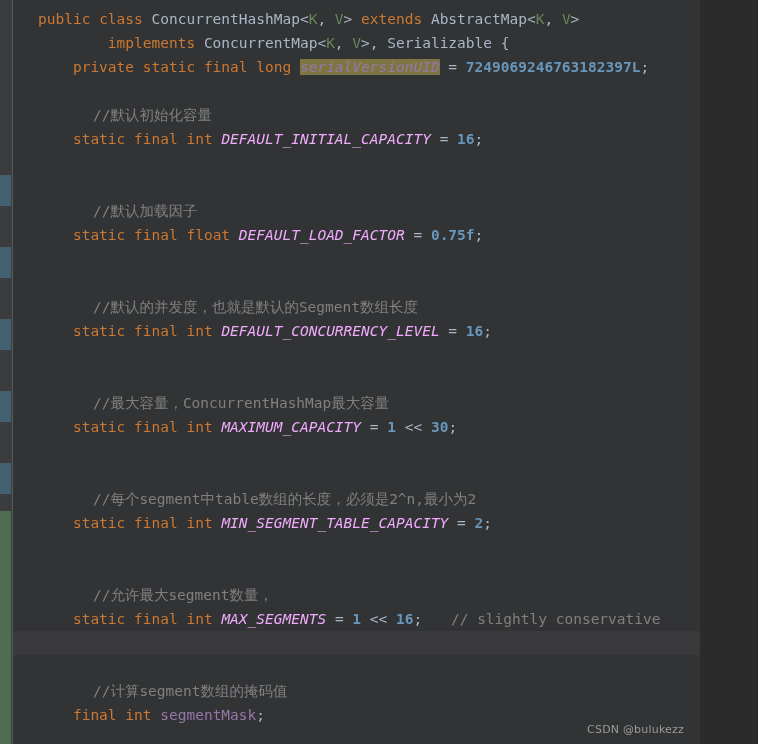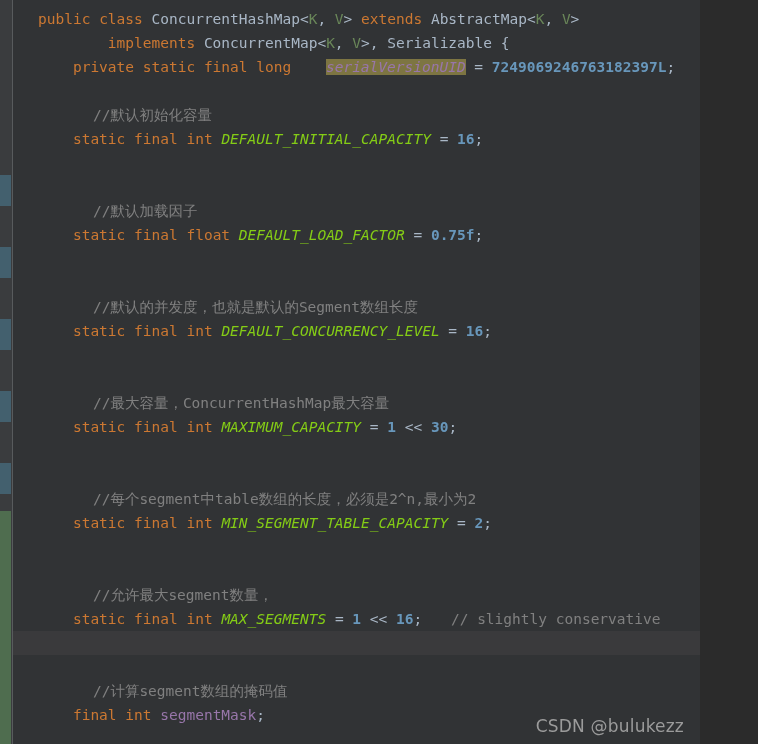--- a/index.html
+++ b/index.html
@@ -73,42 +73,41 @@
     white-space: pre;
   }
 
   
   .kw   { color: #cc7832; }
   .type { color: #a9b7c6; }
   .gen  { color: #6a8759; }
   .num  { color: #6897bb; font-weight: bold; }
   .cmt  { color: #808080; margin-left: 20px; }
   .fld  { color: #9876aa; }
-  .cst  { color: #84cc16; font-style: italic; }
+  .cst  { color: #f0abfc; font-style: italic; }
   .op   { color: #a9b7c6; }
   .punc { color: #a9b7c6; }
   .hl-ident {
     background: #7d7542;
     color: #9876aa;
     font-style: italic;
-    margin-left: 26px;
   }
 
   
   .cmt, .cjk { font-family: "DejaVu Sans Mono", "Liberation Mono", "DejaVu Sans", monospace; }
 
   
   #watermark {
     position: absolute;
     right: 16px;
     bottom: 8px;
     z-index: 6;
     color: #9b9b9b;
     font-family: "DejaVu Sans", "Liberation Sans", sans-serif;
-    font-size: 17px;
+    font-size: 11px;
     letter-spacing: 0.2px;
   }
 </style>
 </head>
 <body>
 
 <div id="editor">
 
   <div id="gutter" style="background: rgb(58, 60, 62);">
       <div class="marker" style="top: 175px; height: 31px; background: rgb(67, 96, 110);"></div>

